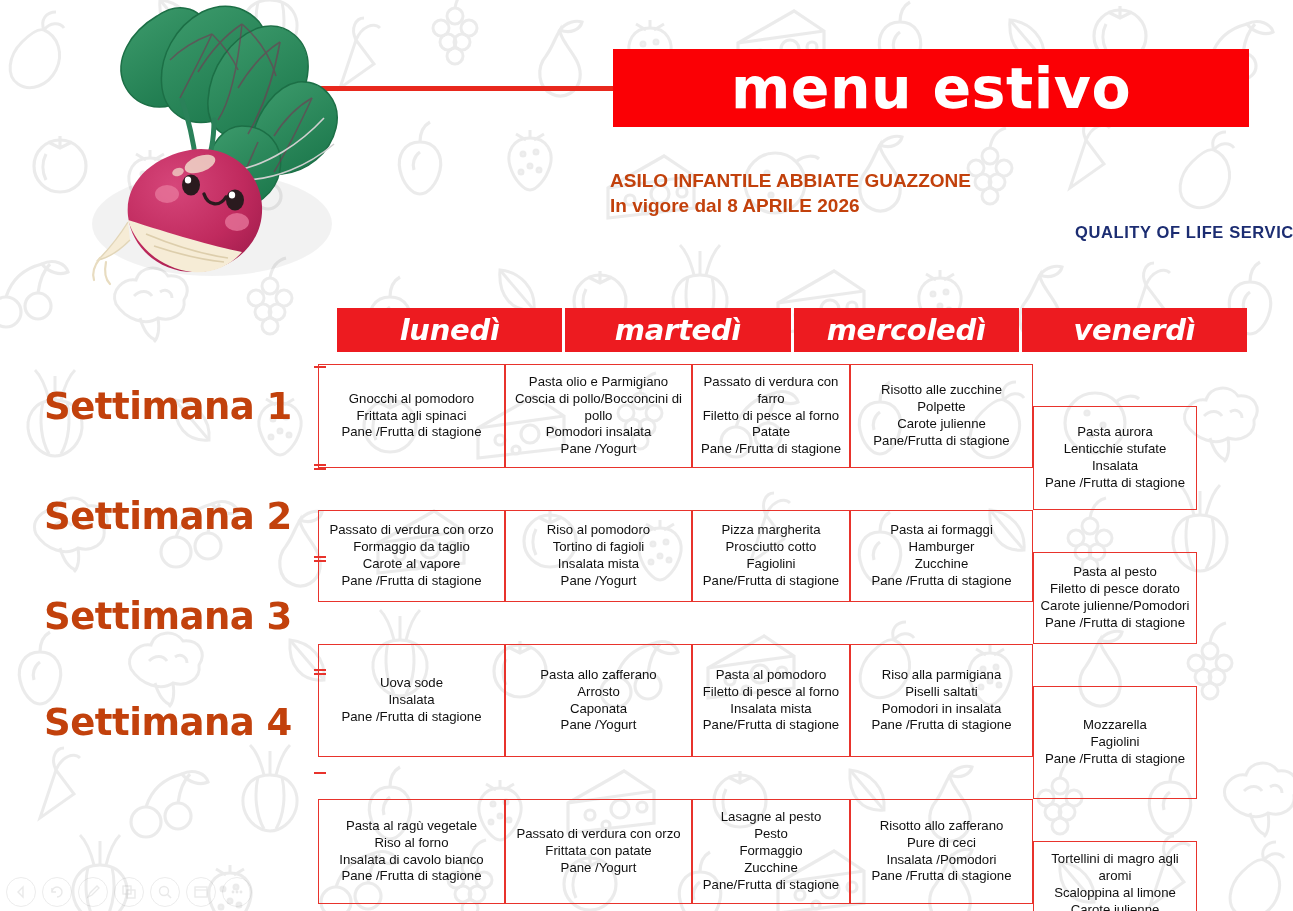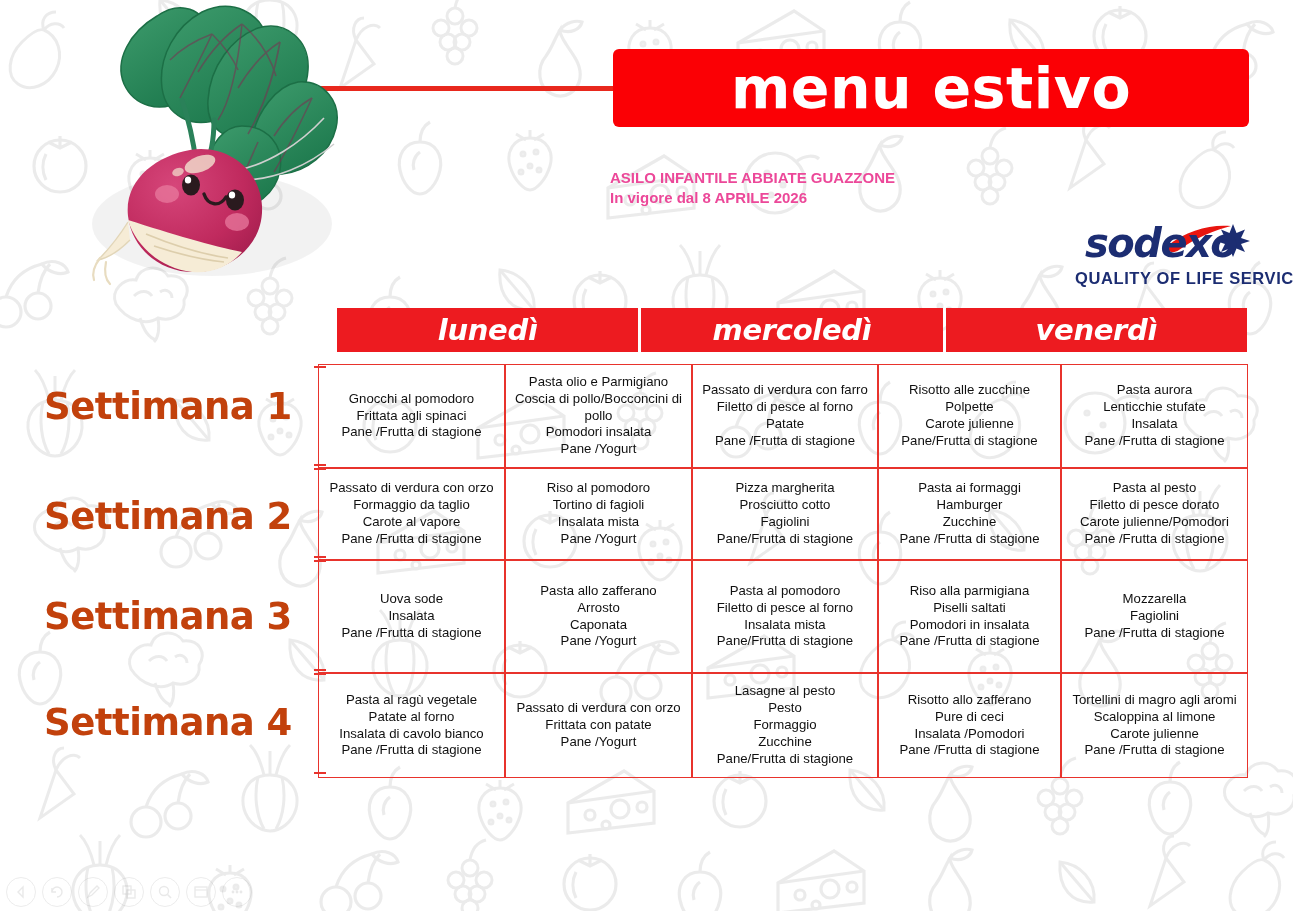--- a/index.html
+++ b/index.html
@@ -47,21 +47,21 @@
   }
 
   
   #title-banner {
     position: absolute;
     left: 613px;
     top: 49px;
     width: 636px;
     height: 78px;
     background: #fb0005;
-    border-radius: 6px;
+    border-radius: 0;
     z-index: 4;
     display: flex;
     align-items: center;
     justify-content: center;
   }
   #title-banner .title-text {
     color: #ffffff;
     font-size: 57px;
     font-weight: bold;
     letter-spacing: 0.5px;
@@ -70,22 +70,22 @@
   }
 
   
   #subtitle-block {
     position: absolute;
     left: 610px;
     top: 168px;
     z-index: 4;
   }
   #subtitle-block div {
-    color: #ec4899;
-    font-size: 15px;
+    color: #c2410c;
+    font-size: 19px;
     font-weight: bold;
     line-height: 1.33;
     white-space: nowrap;
     font-family: "Liberation Sans", sans-serif;
   }
 
   
   #sodexo-logo {
     position: absolute;
     left: 1075px;
@@ -197,23 +197,23 @@
   .menu-cell .cell-lines div {
     font-size: 13.2px;
     color: #101010;
     line-height: 1.28;
     font-weight: normal;
     font-family: "Liberation Sans", sans-serif;
   }
   
   .col-0 { width: 187px; }
   .col-1 { width: 187px; }
-  .col-2 { width: 186px; }
+  .col-2 { width: 158px; }
   .col-3 { width: 183px; justify-content: flex-end; }
-  .col-4 { width: 187px; }
+  .col-4 { width: 164px; margin-top: 42px; }
 
   .row-h0 { height: 104px; }
   .row-h1 { height: 92px; }
   .row-h2 { height: 113px; }
   .row-h3 { height: 105px; }
 
   
   .edge-tick {
     position: absolute;
     left: 314px;
@@ -510,42 +510,38 @@
 <div id="title-banner">
   <span class="title-text">menu estivo</span>
 </div>
 
 <div id="subtitle-block">
   <div>ASILO INFANTILE  ABBIATE GUAZZONE</div>
   <div>In vigore dal 8 APRILE 2026</div>
 </div>
 
 <div id="sodexo-logo">
-  <div id="sodexo-wordmark">
-    <svg width="180" height="46" viewBox="0 0 180 46" xmlns="http://www.w3.org/2000/svg" style="position:absolute;left:0;top:0;">
-      <path d="M92,24 C112,8 136,2 156,4 C140,8 120,16 104,28 C98,32 92,30 92,24 Z" fill="#e8150f"></path>
-      <path d="M158,2 L161.5,11 L170,7.5 L166,16 L175,19 L166,22 L170,30 L161.5,26.5 L158,35 L154.5,26.5 L146,30 L150,22 L141,19 L150,16 L146,7.5 L154.5,11 Z" fill="#1c2d72"></path>
-    </svg>
-    <span class="sx-text">sodexo</span>
-  </div>
   <div id="sodexo-tagline">QUALITY OF LIFE SERVICES</div>
 </div>
 
 <div id="week-labels">
   <div class="week-label" style="top:22px;">Settimana 1</div>
   <div class="week-label" style="top:132px;">Settimana 2</div>
   <div class="week-label" style="top:232px;">Settimana 3</div>
   <div class="week-label" style="top:338px;">Settimana 4</div>
 </div>
 
 <div id="day-header-row">
   <div class="day-header">
     <span>lunedì</span>
   </div>
   <div class="day-header">
+    <span>martedì</span>
+  </div>
+  <div class="day-header">
     <span>mercoledì</span>
   </div>
   <div class="day-header">
     <span>venerdì</span>
   </div>
 </div>
 
 <div id="menu-grid">
     <div class="grid-row">
       <div class="menu-cell col-0 row-h0">
@@ -667,21 +663,21 @@
           <div>Mozzarella</div>
           <div>Fagiolini</div>
           <div>Pane /Frutta di stagione</div>
         </div>
       </div>
     </div>
     <div class="grid-row">
       <div class="menu-cell col-0 row-h3">
         <div class="cell-lines">
           <div>Pasta al ragù vegetale</div>
-          <div>Patate al forno</div>
+          <div>Riso al forno</div>
           <div>Insalata di cavolo bianco</div>
           <div>Pane /Frutta di stagione</div>
         </div>
       </div>
       <div class="menu-cell col-1 row-h3">
         <div class="cell-lines">
           <div>Passato di verdura con orzo</div>
           <div>Frittata con patate</div>
           <div>Pane /Yogurt</div>
         </div>

